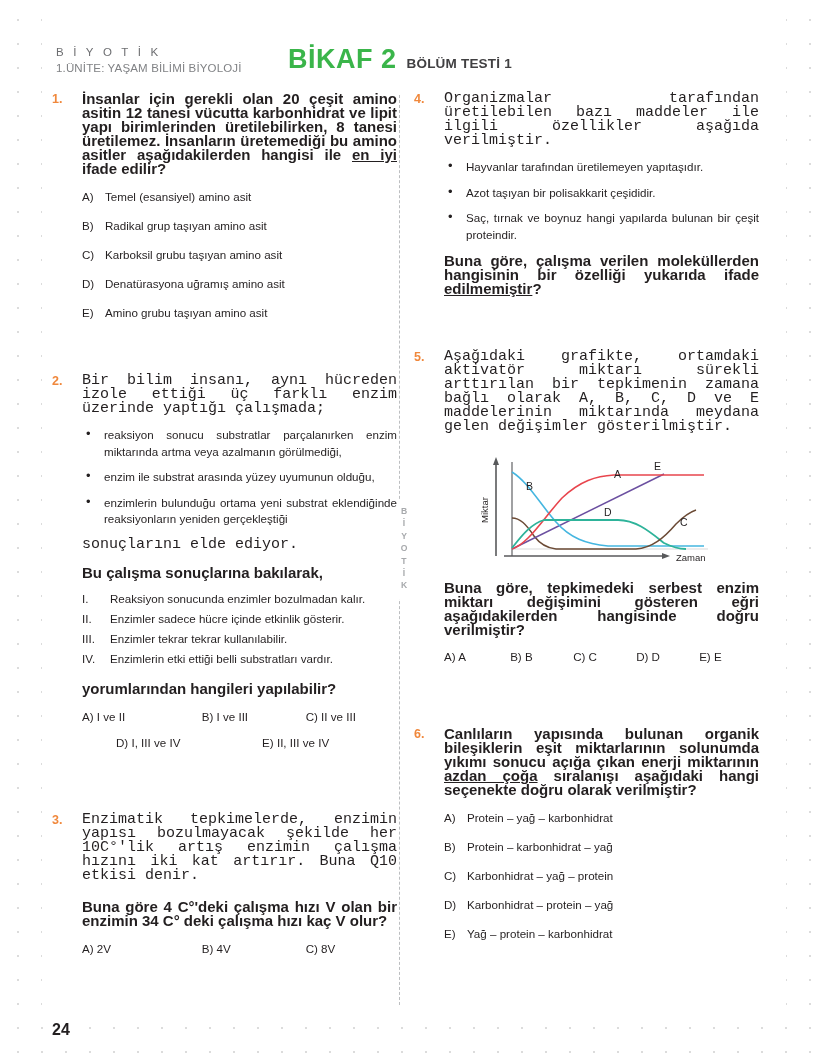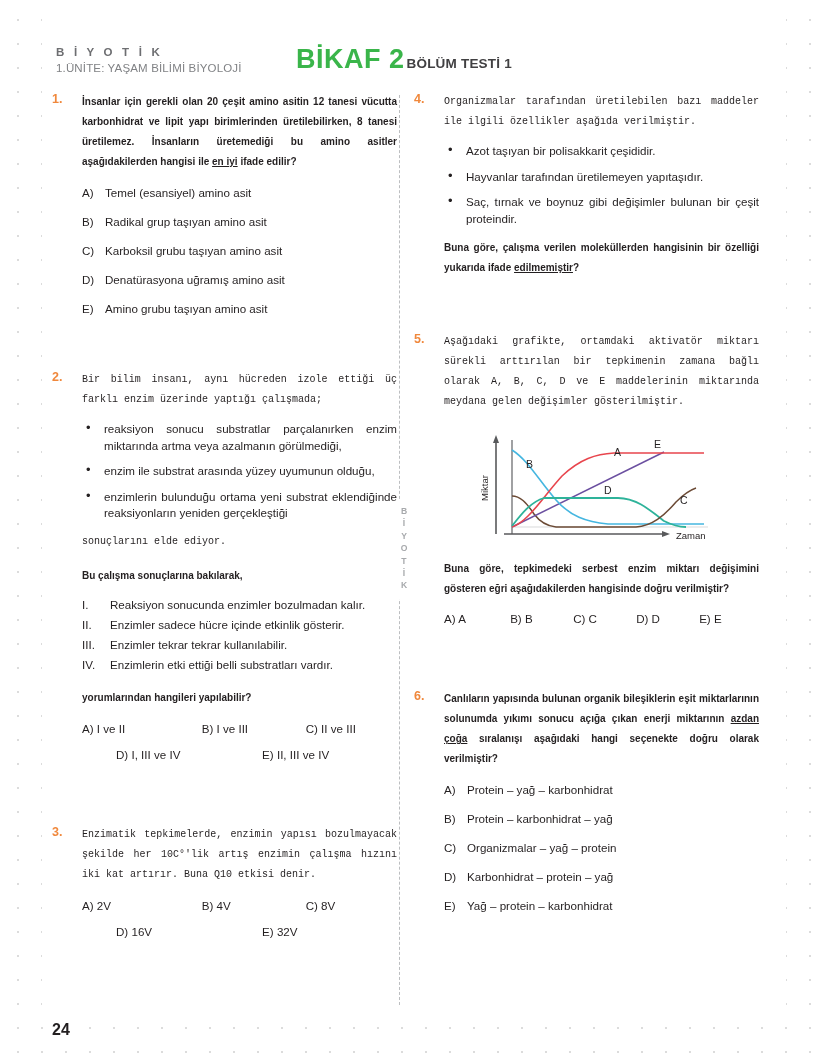--- a/index.html
+++ b/index.html
@@ -21,29 +21,29 @@
   
   #panel {
     position: absolute;
     left: 42px; top: 0px;
     width: 744px; height: 1010px;
     background: #ffffff;
   }
   
   #header { position: absolute; left: 56px; top: 46px; width: 720px; height: 40px; }
   .brand {
-    font-size: 11.5px; font-weight: bold; letter-spacing: 3.2px;
+    font-size: 11.5px; font-weight: normal; letter-spacing: 3.2px;
     color: #6d6e71;
   }
   .unit {
     font-size: 11.5px; color: #808285; letter-spacing: .15px; margin-top: 4px;
   }
   #title-wrap {
-    position: absolute; left: 240px; top: -2px;
-    display: flex; align-items: baseline; gap: 2px;
+    position: absolute; left: 232px; top: -2px;
+    display: flex; align-items: baseline; gap: 10px;
   }
   .bikaf { font-size: 27px; font-weight: bold; color: #3ab54a; letter-spacing: .5px; }
   .bolum { font-size: 13.5px; font-weight: bold; color: #414042; letter-spacing: .2px; }
 
   
   .col { position: absolute; top: 92px; width: 345px; }
   #col-left  { left: 52px; }
   #col-right { left: 414px; }
 
   
@@ -68,21 +68,21 @@
   
   .q { position: relative; display: block; }
   .qnum {
     position: absolute; left: 0; top: 0;
     width: 26px;
     font-size: 12.5px; font-weight: bold; color: #f0883c;
     text-align: left;
   }
   .qbody { margin-left: 30px; }
   .stem {
-    font-size: 10px; line-height: 20px;
+    font-size: 15px; line-height: 14px;
     text-align: justify;
   }
   .stem.bold { font-weight: bold; }
   .stem.plain { font-weight: normal; font-family: Liberation Mono, monospace; }
   u.ul { text-decoration: underline; }
 
   ul.bullets { list-style: none; margin: 11px 0 0 0; padding: 0; }
   ul.bullets li {
     position: relative;
     padding-left: 22px;
@@ -209,45 +209,42 @@
       </div>
     </div>
 
     <div class="spacer-lg"></div>
     <div class="spacer-md"></div>
 
     <div class="q">
       <div class="qnum">3.</div>
       <div class="qbody">
         <div class="stem plain">Enzimatik tepkimelerde, enzimin yapısı bozulmayacak şekilde her 10C°'lik artış enzimin çalışma hızını iki kat artırır. Buna Q10 etkisi denir.</div>
+        <div class="stem bold" style="margin-top:17px">Buna göre 4 C°'deki çalışma hızı V olan bir enzimin 34 C° deki çalışma hızı kaç V olur?</div>
         <div class="opts-row3">
           <div class="r1">
             <div style="width:38%">A) 2V</div>
             <div style="width:33%">B) 4V</div>
             <div style="width:29%">C) 8V</div>
           </div>
-          <div class="r2">
-            <div style="width:52%">D) 16V</div>
-            <div style="width:48%">E) 32V</div>
-          </div>
         </div>
       </div>
     </div>
   </div>
 
   <div class="col" id="col-right">
 
     <div class="q">
       <div class="qnum">4.</div>
       <div class="qbody">
         <div class="stem plain">Organizmalar tarafından üretilebilen bazı maddeler ile ilgili özellikler aşağıda verilmiştir.</div>
         <ul class="bullets">
+          <li>Hayvanlar tarafından üretilemeyen yapıtaşıdır.</li>
           <li>Azot taşıyan bir polisakkarit çeşididir.</li>
-          <li>Hayvanlar tarafından üretilemeyen yapıtaşıdır.</li>
-          <li>Saç, tırnak ve boynuz gibi değişimler bulunan bir çeşit proteindir.</li>
+          <li>Saç, tırnak ve boynuz hangi yapılarda bulunan bir çeşit proteindir.</li>
         </ul>
         <div class="stem bold" style="margin-top:11px"><span>Buna göre, çalışma verilen moleküllerden hangisinin bir özelliği yukarıda ifade </span><u class="ul">edilmemiştir</u><span>?</span></div>
       </div>
     </div>
 
     <div class="spacer-lg"></div>
     <div class="spacer-sm"></div>
 
     <div class="q">
       <div class="qnum">5.</div>
@@ -308,21 +305,21 @@
     <div class="spacer-lg"></div>
     <div class="spacer-md"></div>
 
     <div class="q">
       <div class="qnum">6.</div>
       <div class="qbody">
         <div class="stem bold"><span>Canlıların yapısında bulunan organik bileşiklerin eşit miktarlarının solunumda yıkımı sonucu açığa çıkan enerji miktarının </span><u class="ul">azdan çoğa</u><span> sıralanışı aşağıdaki hangi seçenekte doğru olarak verilmiştir?</span></div>
         <div class="opts-stack">
           <div class="opt"><span class="ltr">A)</span><span>Protein – yağ – karbonhidrat</span></div>
           <div class="opt"><span class="ltr">B)</span><span>Protein – karbonhidrat – yağ</span></div>
-          <div class="opt"><span class="ltr">C)</span><span>Organizmalar – yağ – protein</span></div>
+          <div class="opt"><span class="ltr">C)</span><span>Karbonhidrat – yağ – protein</span></div>
           <div class="opt"><span class="ltr">D)</span><span>Karbonhidrat – protein – yağ</span></div>
           <div class="opt"><span class="ltr">E)</span><span>Yağ – protein – karbonhidrat</span></div>
         </div>
       </div>
     </div>
   </div>
 
   <div id="pagenum">24</div>
 </div>
 

